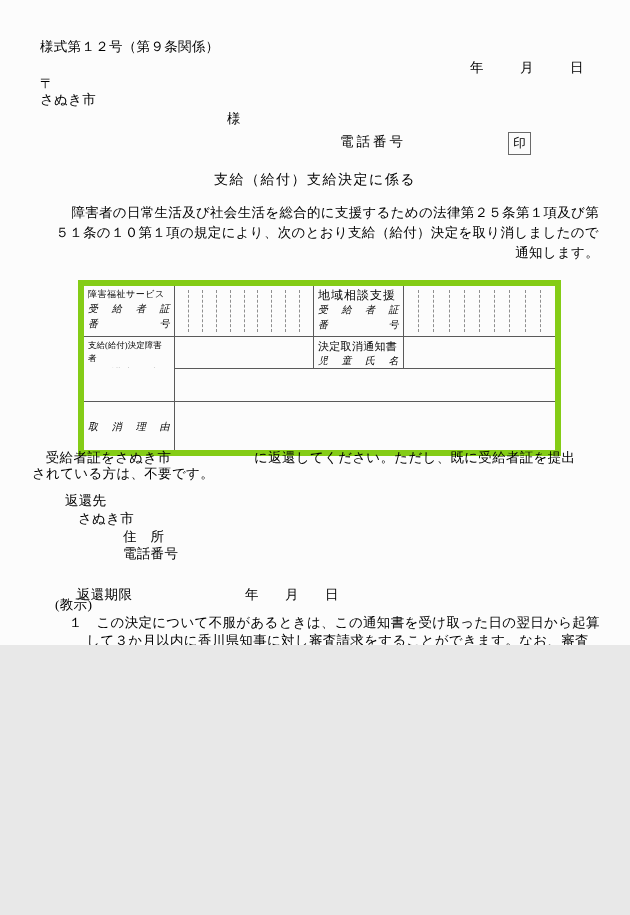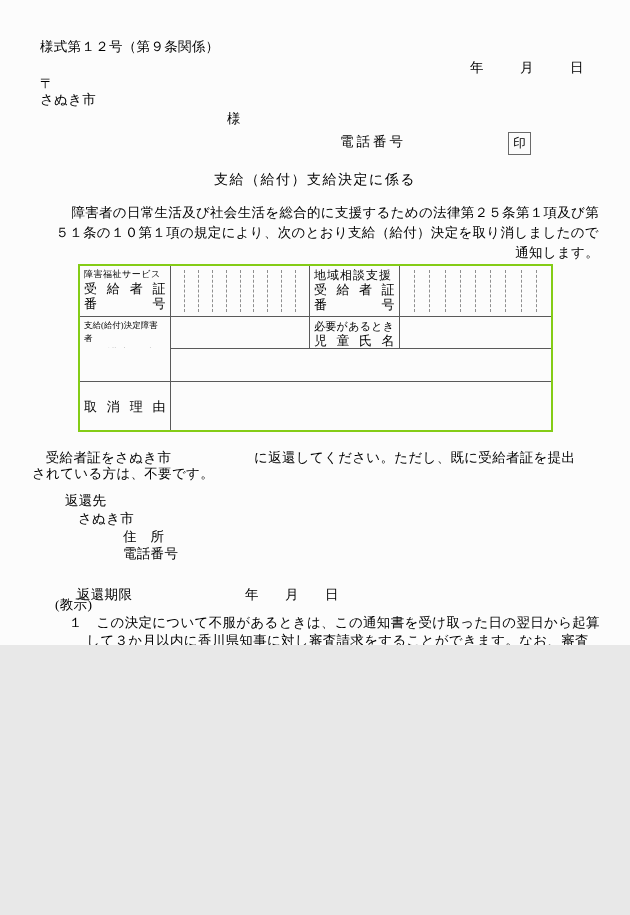--- a/index.html
+++ b/index.html
@@ -23,35 +23,35 @@
   .seal{
     top:132px;left:508px;width:21px;height:21px;
     border:1px solid #6a6a6a;font-size:12.5px;line-height:21px;
     text-align:center;letter-spacing:0;
   }
   .doc-title{top:171px;left:0;width:100%;text-align:center;font-size:14px;letter-spacing:1.5px;}
   
   .intro{top:203px;left:33px;width:566px;line-height:20px;text-align:right;}
   
   .tbl{
-    top:264px;left:78px;width:471px;height:164px;
+    top:280px;left:78px;width:471px;height:164px;
     display:grid;
     grid-template-columns:90px 139px 90px 152px;
     grid-template-rows:50px 32px 33px 49px;
-    border:2px solid #84cc16;box-sizing:content-box;
+    border:6px solid #84cc16;box-sizing:content-box;
   }
   .cell{box-sizing:border-box;padding:2px 4px;overflow:hidden;}
   .bl{border-left:1px solid #5a5a5a;}
   .bt{border-top:1px solid #5a5a5a;}
   .span3{grid-column:2/5;}
   .t85{font-size:8.5px;line-height:13px;letter-spacing:0;}
   .t9{font-size:9px;line-height:13px;letter-spacing:.5px;}
   .t10{font-size:10px;line-height:15px;}
   .t11{font-size:11px;line-height:14px;}
-  .t115{font-size:13px;line-height:15px;}
+  .t115{font-size:10px;line-height:15px;font-style:italic;}
   .t12{font-size:12px;line-height:14px;letter-spacing:1px;}
   .just{text-align:justify;text-align-last:justify;letter-spacing:.5px;}
   .vcenter{display:flex;align-items:center;}
   .vcenter>div{width:100%;}
   .digits{display:flex;padding:4px 0;}
   .digits>span{flex:1;}
   .digits>span + span{border-left:1px dashed #8f8f8f;}
   
   .return-note{top:450px;left:32px;width:575px;line-height:16px;}
   .rt-heading{top:492px;left:65px;}
@@ -125,21 +125,21 @@
         <span></span>
         <span></span>
       </div>
 
     <div class="cell bt">
       <div class="t85">支給(給付)決定障害者</div>
       <div class="t10 just">（保護者）氏名</div>
     </div>
     <div class="cell bl bt"></div>
     <div class="cell bl bt">
-      <div class="t11">必要があるとき</div>
+      <div class="t11">決定取消通知書</div>
       <div class="t115 just">児童氏名</div>
     </div>
     <div class="cell bl bt"></div>
 
     <div class="cell bl bt span3"></div>
 
     <div class="cell bt vcenter">
       <div class="t115 just">取消理由</div>
     </div>
     <div class="cell bl bt span3"></div>

